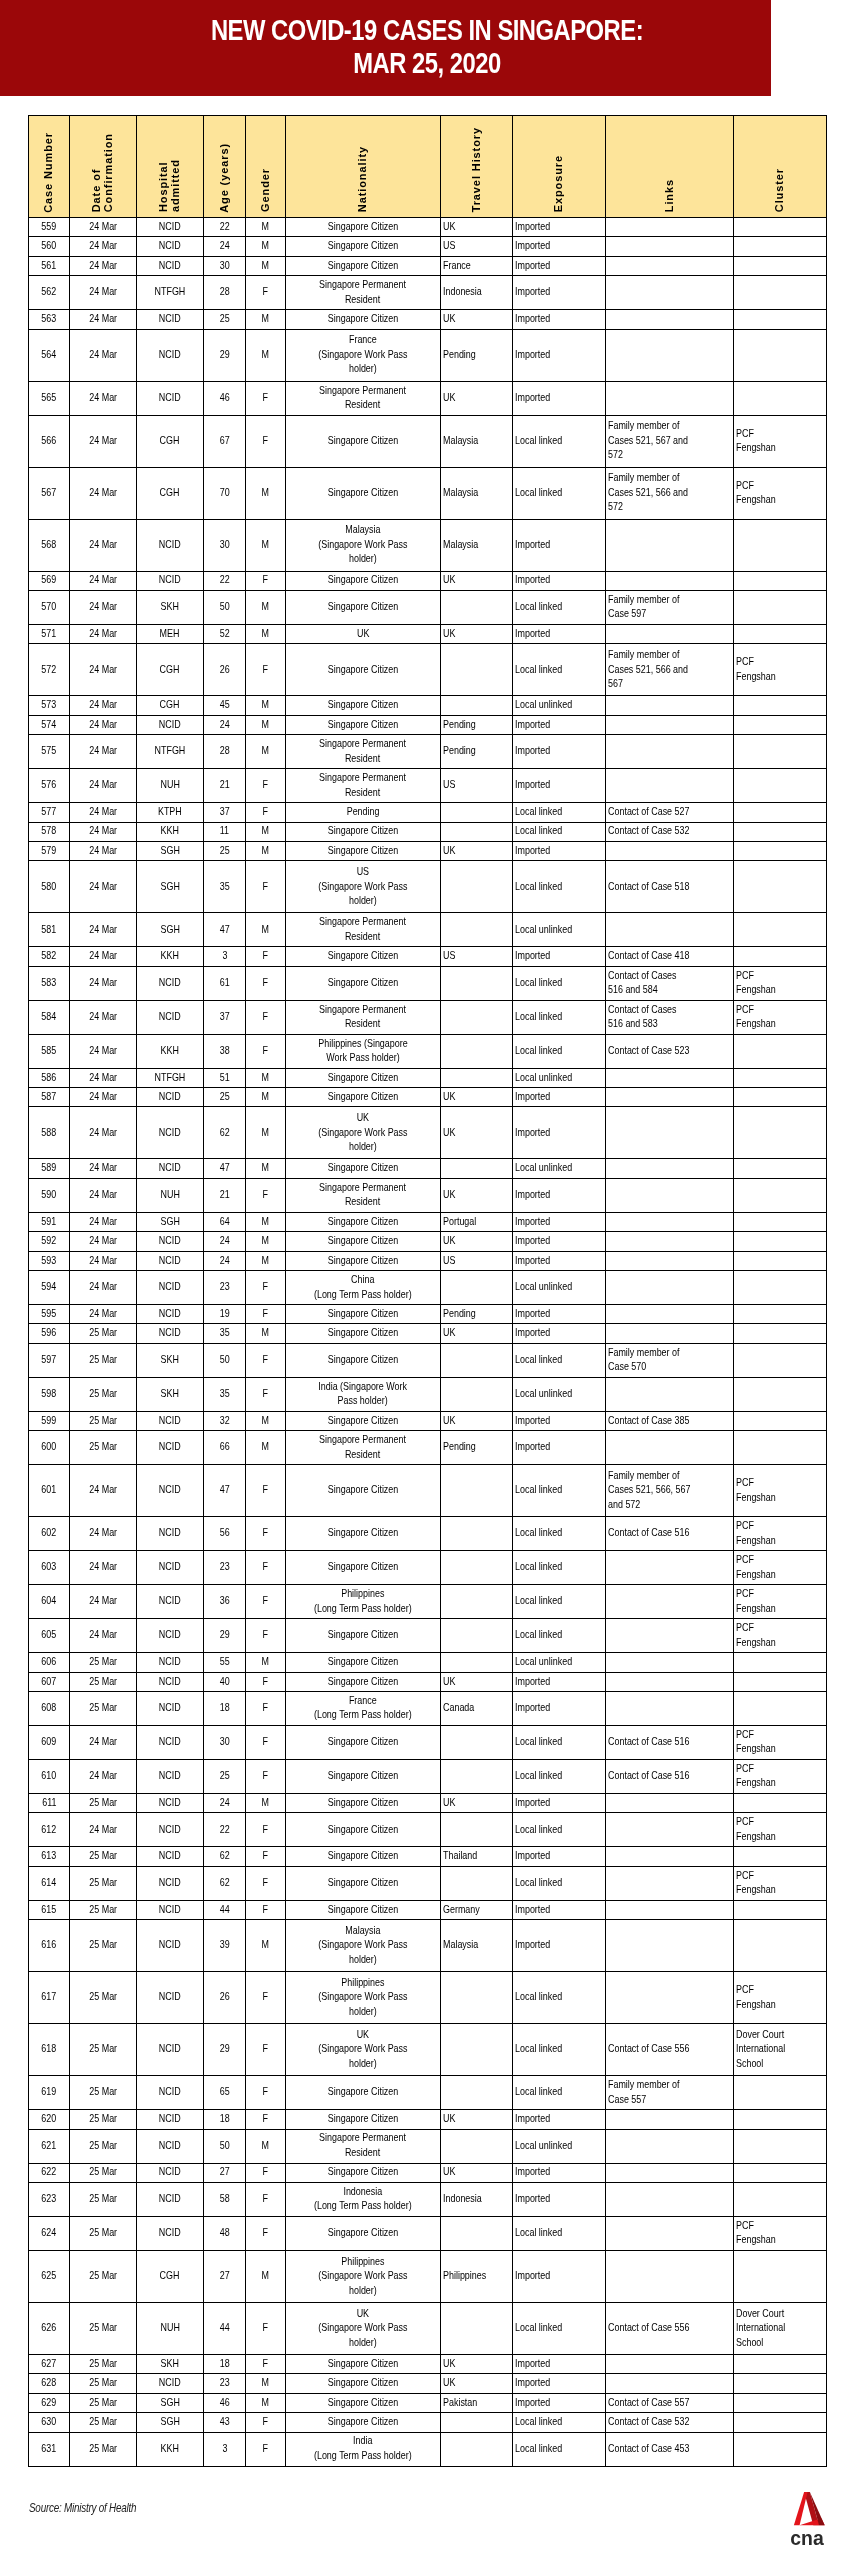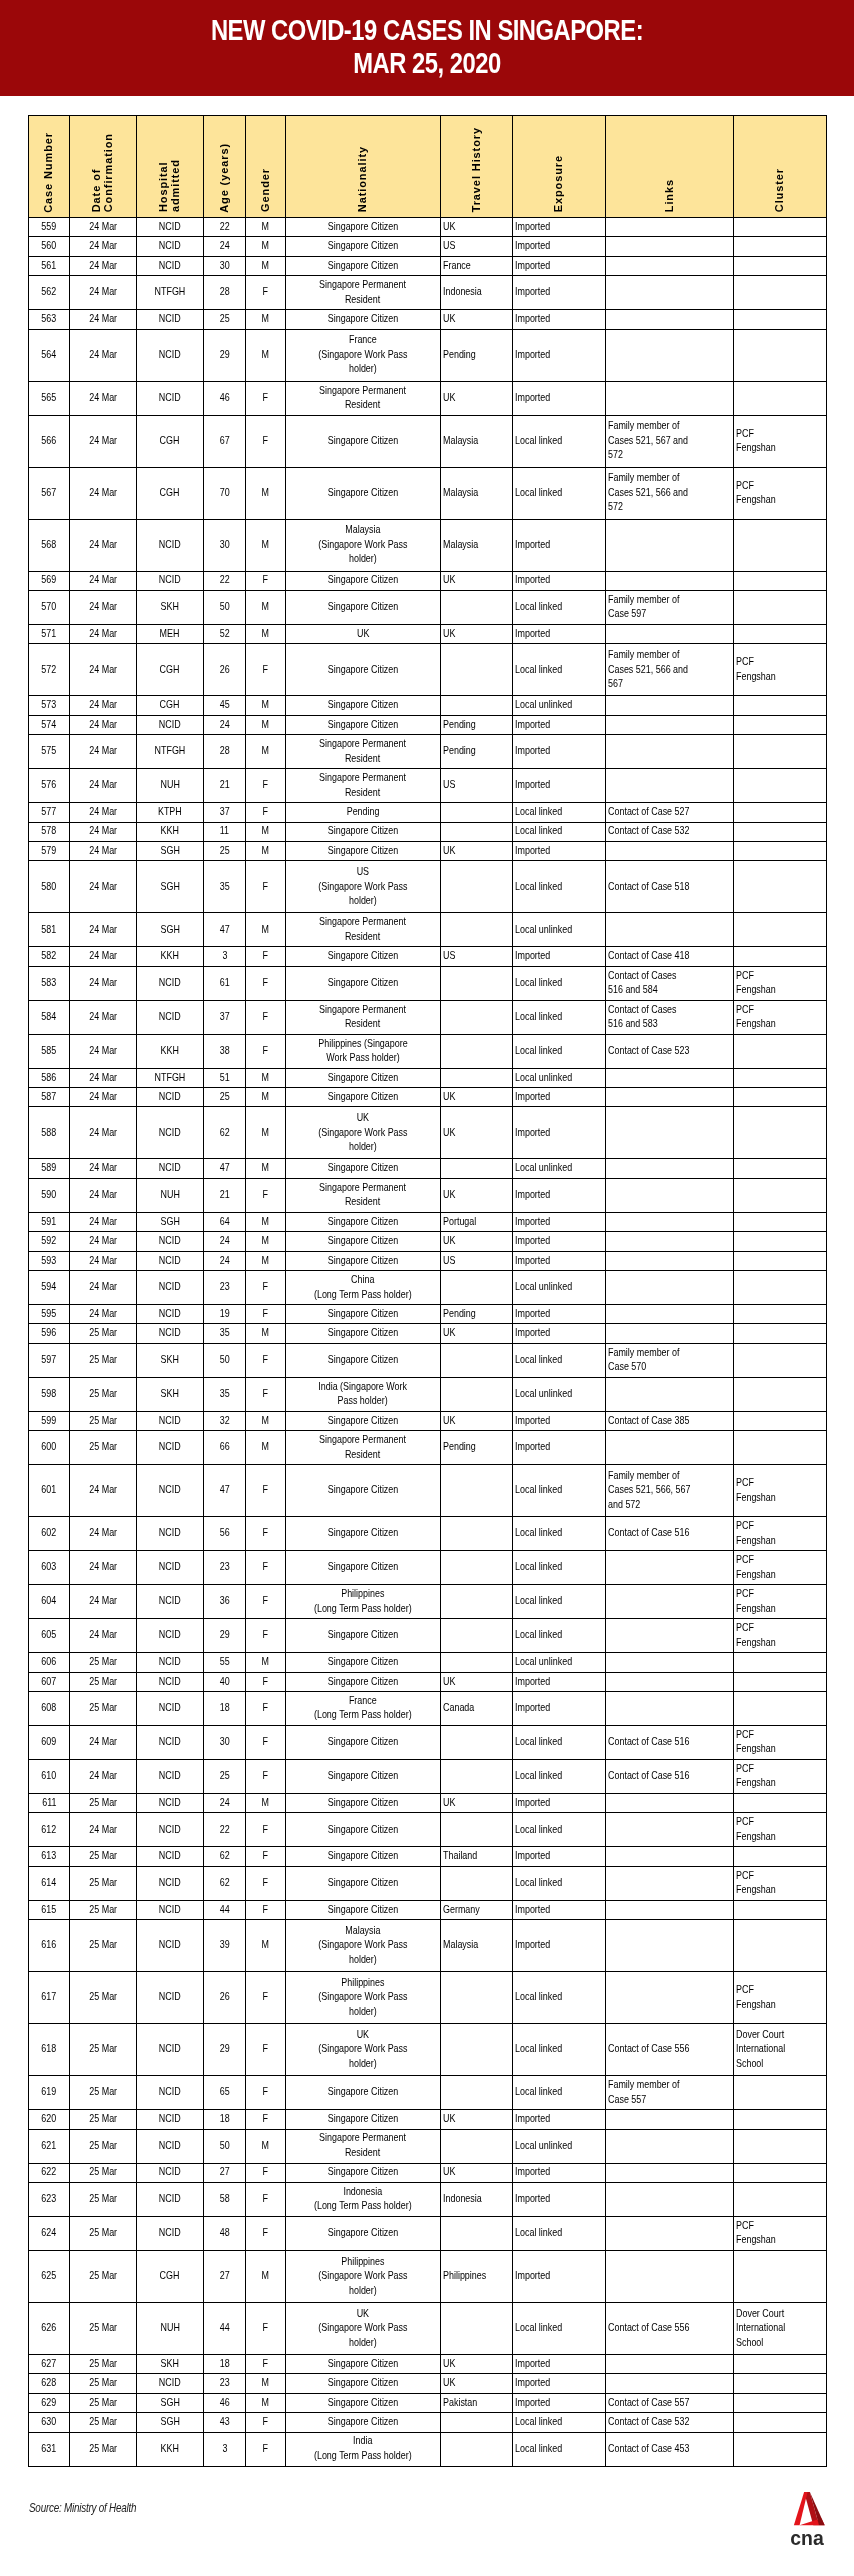--- a/index.html
+++ b/index.html
@@ -1,17 +1,17 @@
 <!DOCTYPE html>
 <html style="font-size:9.2px"><head>
 <meta charset="utf-8">
 <style>
   html, body { margin: 0; padding: 0; background: #ffffff; }
   body { width: 854px; height: 2576px; position: relative; overflow: hidden; font-family: "Liberation Sans", sans-serif; color: #000; }
-  .banner { position: absolute; left: 0; top: 0; width: 854px; height: 96px; background: #9b0709; }
+  .banner { position: absolute; left: 0; top: 0; width: 771px; height: 96px; background: #9b0709; }
   .banner .t { position: absolute; left: 0; width: 854px; text-align: center; color: #fff; font-family: "Liberation Sans", sans-serif; font-weight: bold; font-size: 29px; letter-spacing: -0.6px; transform: scaleX(0.82); transform-origin: 427px 0; line-height: 1; }
   .banner .t1 { top: 16px; }
   .banner .t2 { top: 49px; }
 
   table.cases { position: absolute; left: 28px; top: 115px; border-collapse: collapse; table-layout: fixed; width: 798px; }
   table.cases col.c0 { width: 41px; }
   table.cases col.c1 { width: 67px; }
   table.cases col.c2 { width: 67px; }
   table.cases col.c3 { width: 42px; }
   table.cases col.c4 { width: 40px; }

